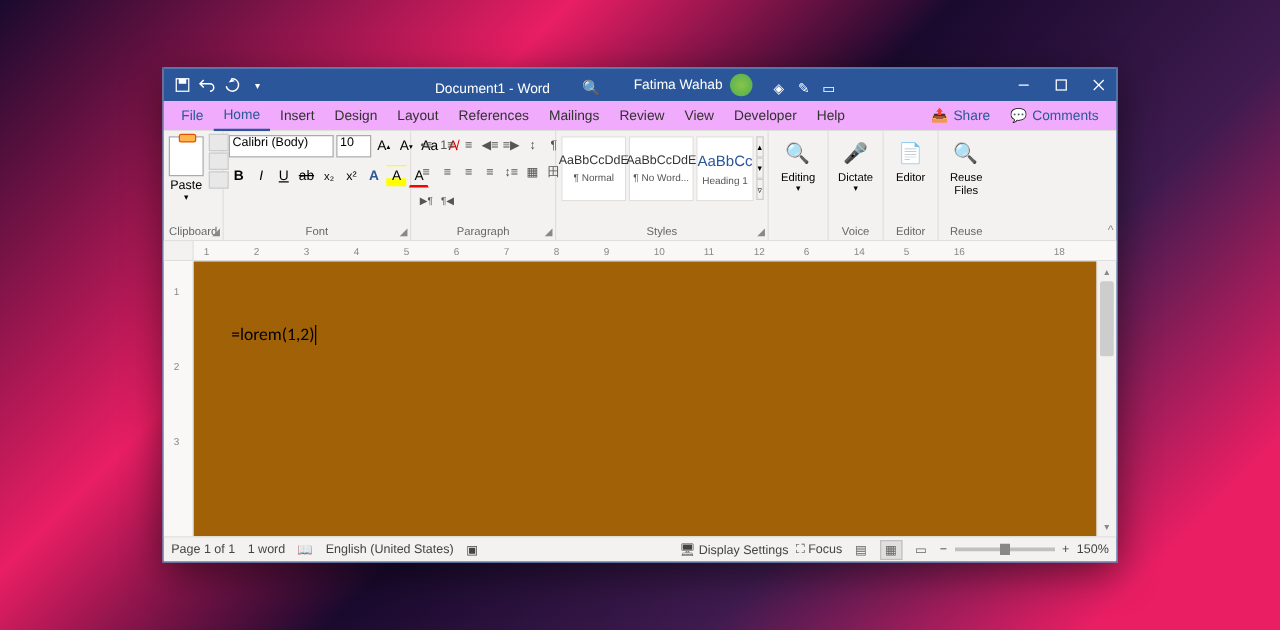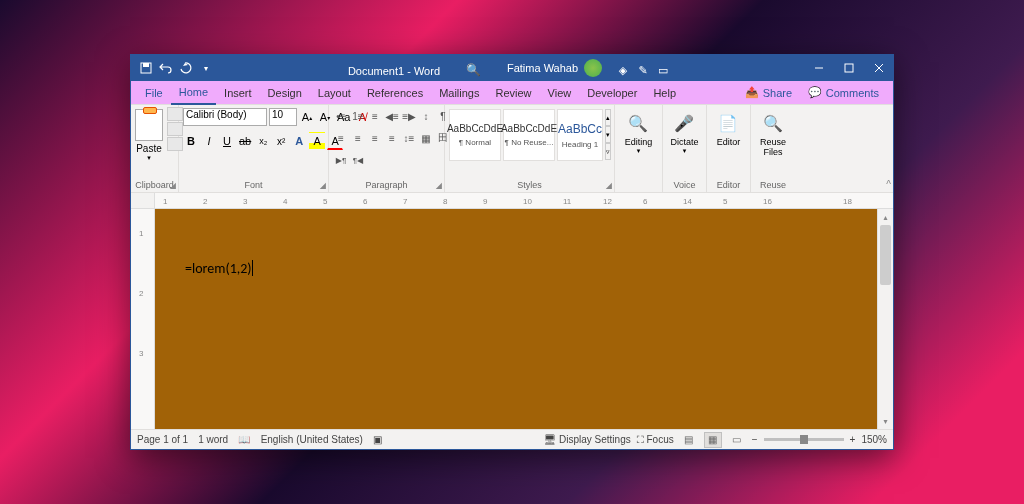--- a/index.html
+++ b/index.html
@@ -238,21 +238,21 @@
     </div>
 
     <div class="ribbon-group styles-group">
       <div class="ribbon-group-body">
         <div class="style-item">
           <div class="style-preview">AaBbCcDdE</div>
           <div class="style-name">¶ Normal</div>
         </div>
         <div class="style-item">
           <div class="style-preview">AaBbCcDdE</div>
-          <div class="style-name">¶ No Reuse...</div>
+          <div class="style-name">¶ No Word...</div>
         </div>
         <div class="style-item">
           <div class="style-preview h1">AaBbCc</div>
           <div class="style-name">Heading 1</div>
         </div>
         <div class="style-scroll">
           <div class="style-scroll-btn">▴</div>
           <div class="style-scroll-btn">▾</div>
           <div class="style-scroll-btn">▿</div>
         </div>

